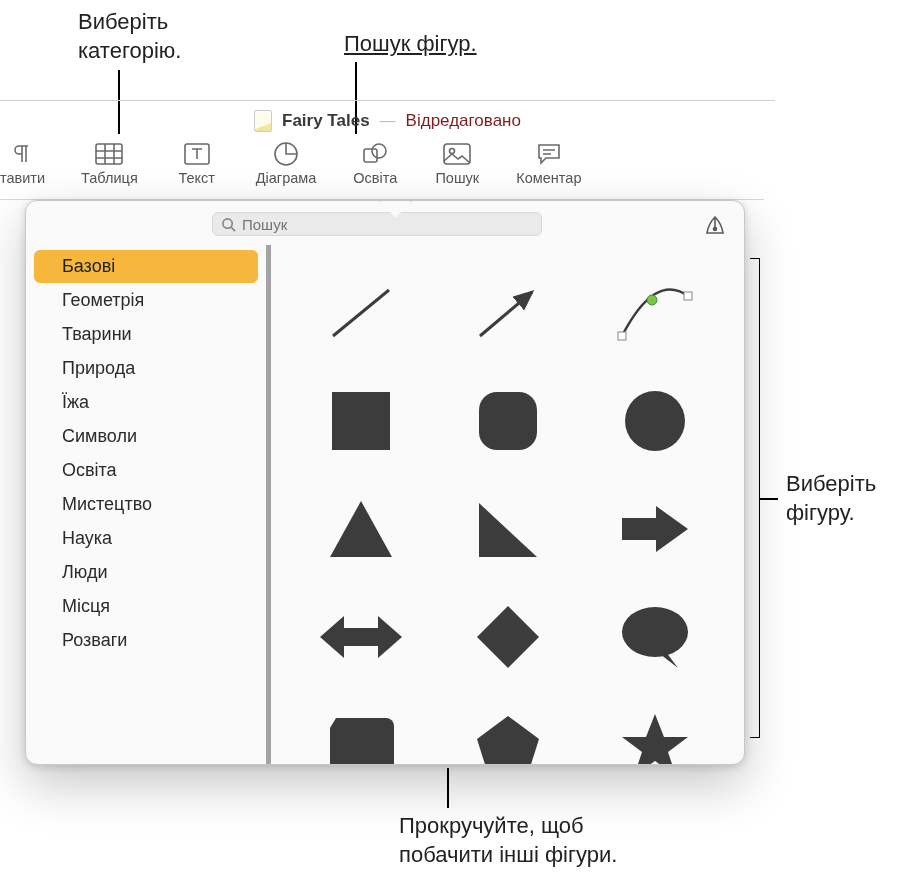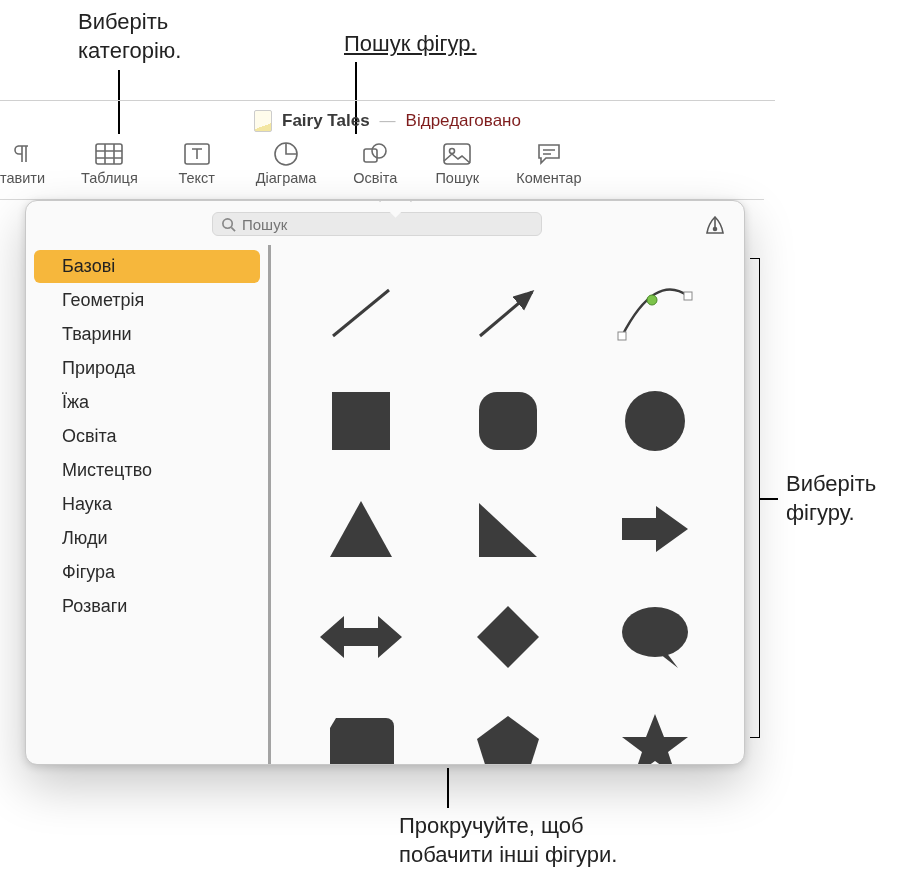--- a/index.html
+++ b/index.html
@@ -138,21 +138,21 @@
       display:flex;align-items:center;justify-content:center;
       color:#5a5a5a;
     }
     .popover-body {
       flex:1;
       display:flex;
       overflow:hidden;
     }
     .sidebar {
       width: 245px;
-      border-right:3px solid #a3a3a3;
+      border-right:5px solid #a3a3a3;
       overflow-y:auto;
       padding-top:4px;
     }
     .sidebar-item {
       font-size: 18px;
       color:#2b2b2b;
       padding: 6px 8px 6px 28px;
       border-radius:6px;
       margin: 1px 8px;
       cursor:default;
@@ -285,25 +285,26 @@
         </svg>
     </div>
   </div>
   <div class="popover-body">
     <div class="sidebar" id="sidebar">
         <div class="sidebar-item selected">Базові</div>
         <div class="sidebar-item">Геометрія</div>
         <div class="sidebar-item">Тварини</div>
         <div class="sidebar-item">Природа</div>
         <div class="sidebar-item">Їжа</div>
+        <div class="sidebar-item">Символи</div>
         <div class="sidebar-item">Освіта</div>
         <div class="sidebar-item">Мистецтво</div>
         <div class="sidebar-item">Наука</div>
         <div class="sidebar-item">Люди</div>
-        <div class="sidebar-item">Фігура</div>
+        <div class="sidebar-item">Місця</div>
         <div class="sidebar-item">Розваги</div>
       </div>
     <div class="shapes-grid" id="shapes">
         <div class="shape-cell">
           <svg width="80" height="70">
             <line x1="12" y1="58" x2="68" y2="12" stroke="#3c3c3c" stroke-width="3"></line>
           </svg>
         </div>
         <div class="shape-cell">
           <svg width="80" height="70">

